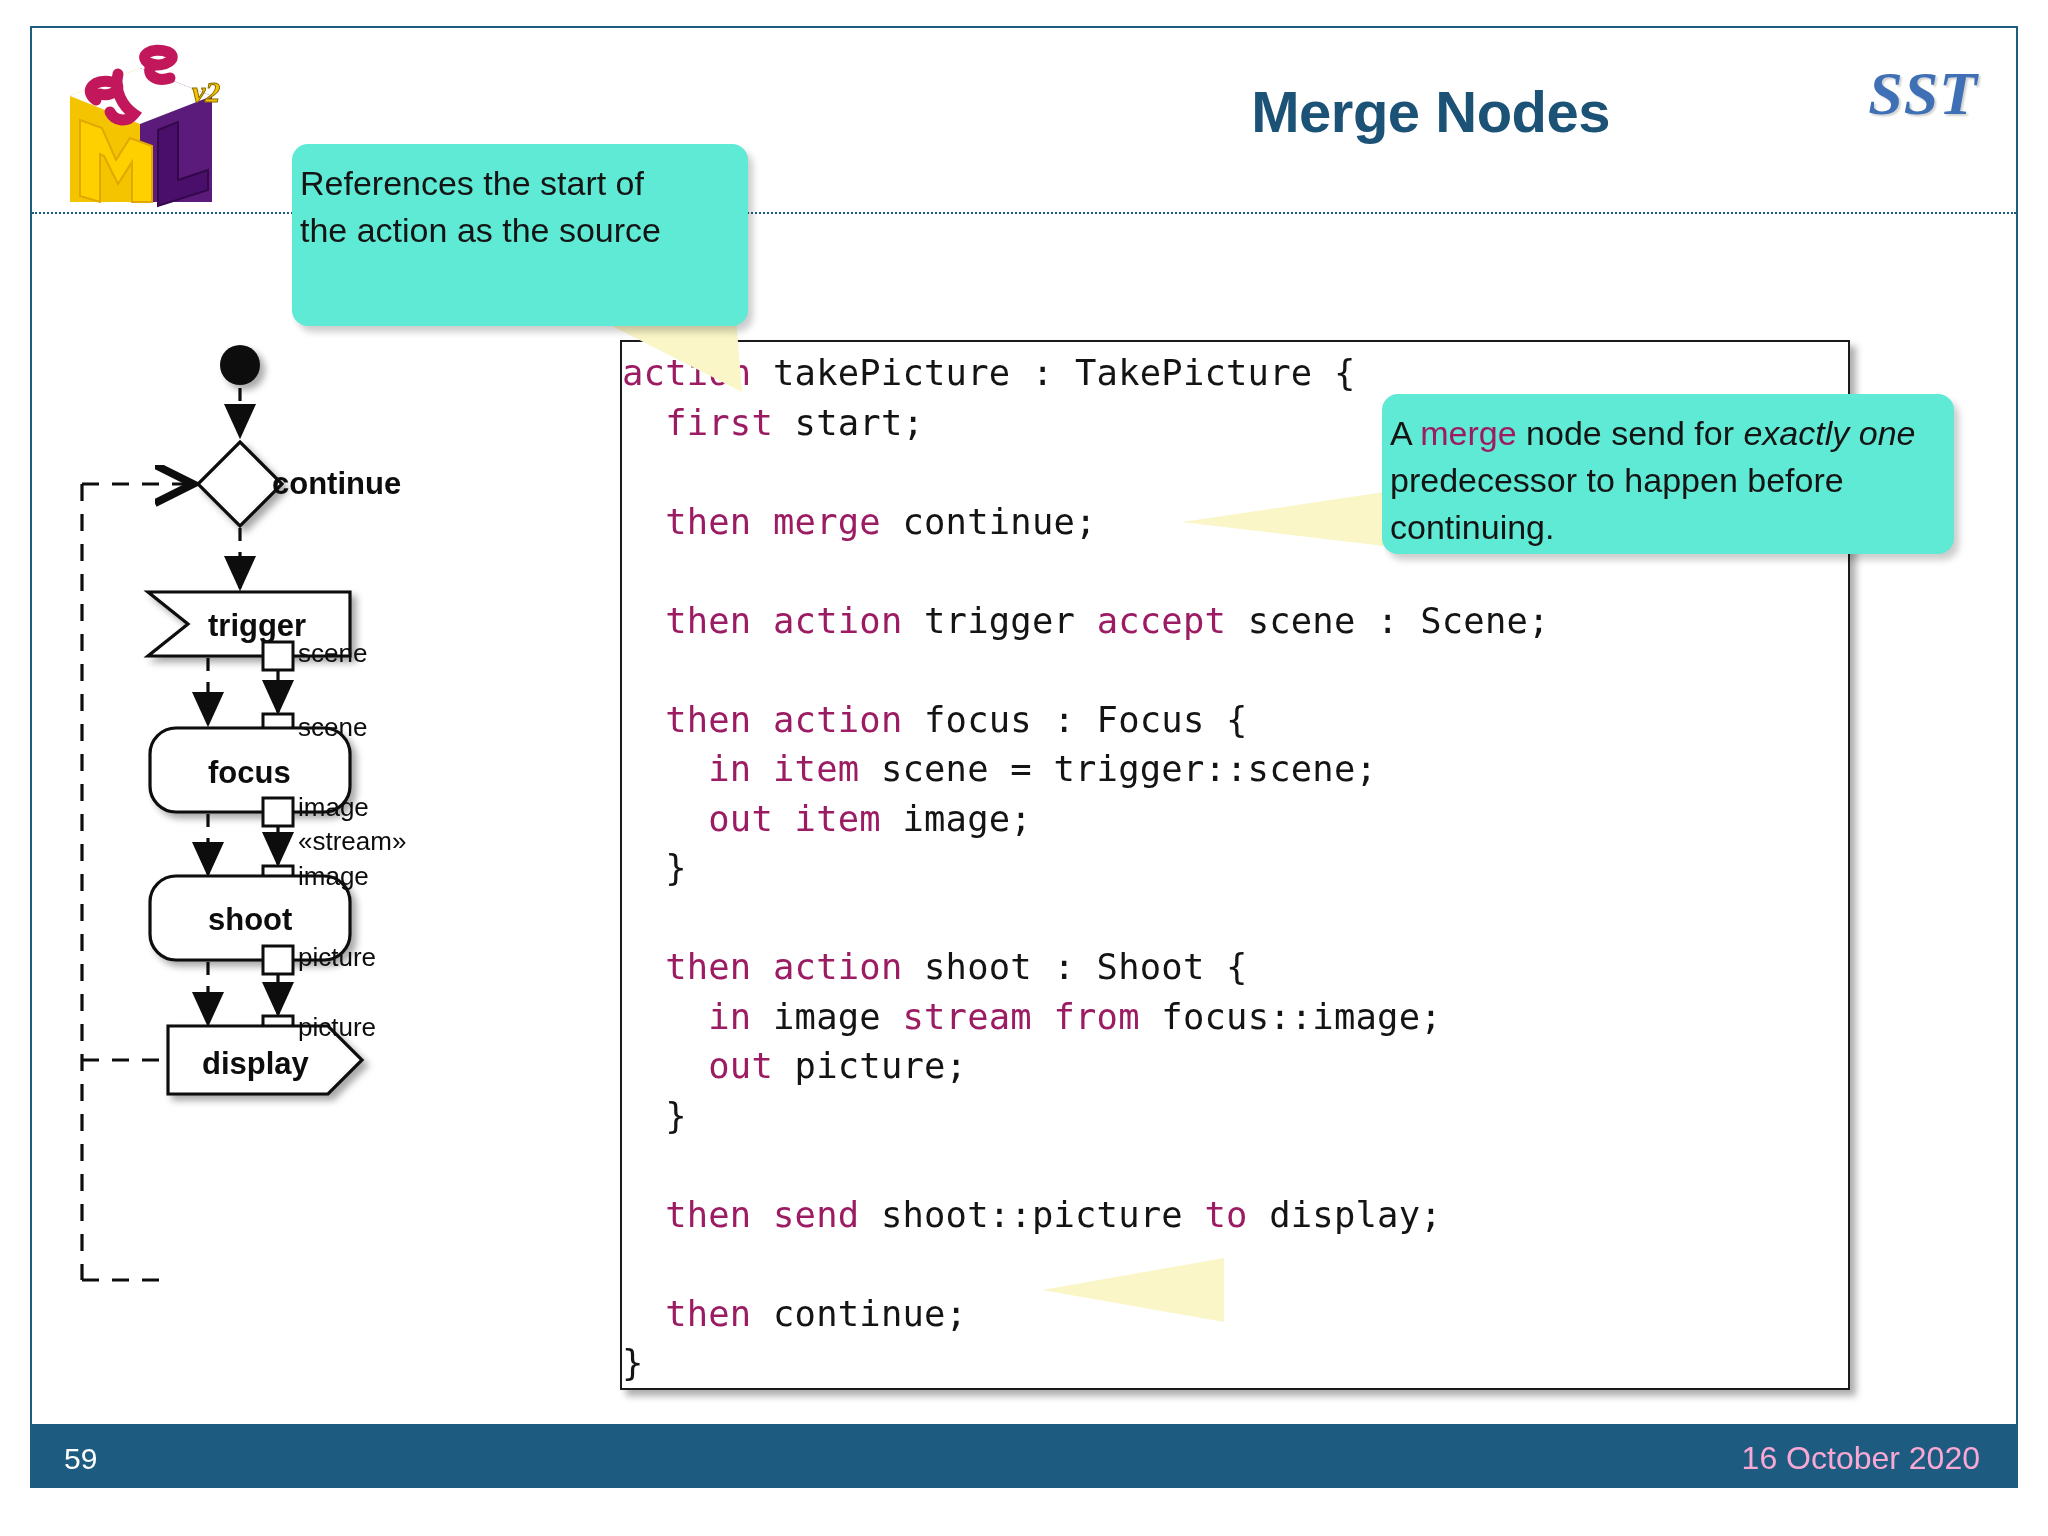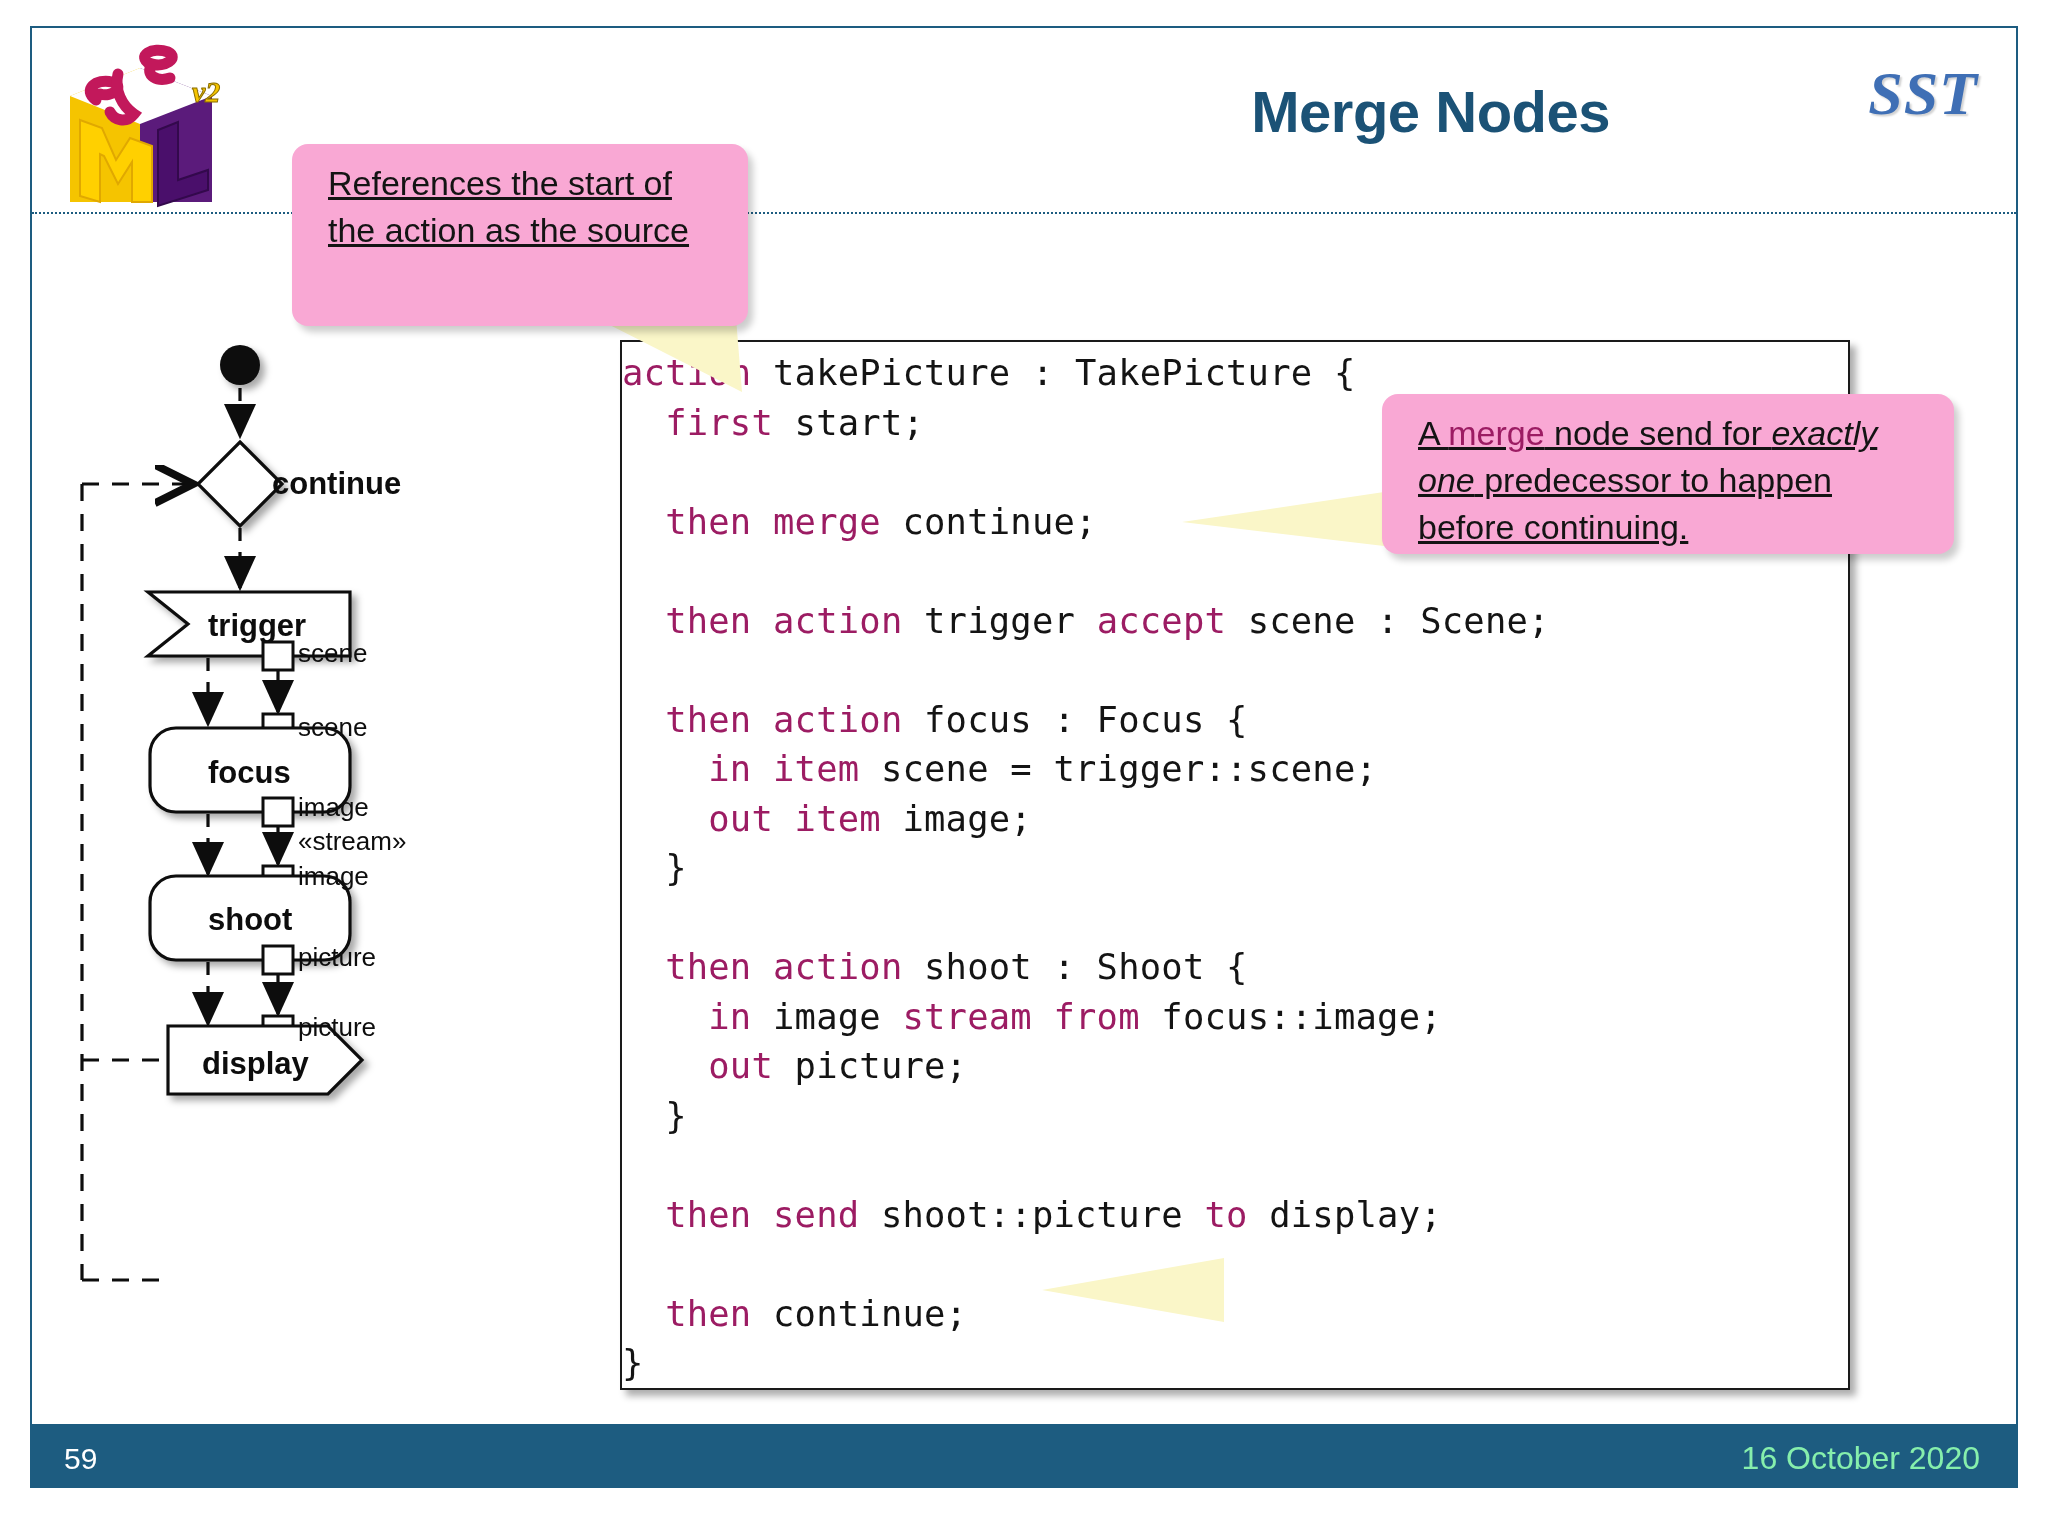--- a/index.html
+++ b/index.html
@@ -18,35 +18,35 @@
      font-size:58px;font-weight:bold;color:#1b5276;font-family:"Liberation Sans",sans-serif;
      letter-spacing:-0.5px;}
 
   .sst-logo{position:absolute;right:70px;top:58px;font-size:62px;font-style:italic;font-weight:bold;
      color:#3f6fb5;font-family:"Liberation Serif",serif;letter-spacing:1px;
      text-shadow:2px 2px 2px rgba(0,0,0,0.18);}
 
   
   .footer{position:absolute;left:32px;top:1424px;width:1984px;height:64px;background:#1d5c80;}
   .footer .page-no{position:absolute;left:32px;top:18px;color:#ffffff;font-size:30px;}
-  .footer .date{position:absolute;right:36px;top:16px;color:#86efac;font-size:32px;}
+  .footer .date{position:absolute;right:36px;top:16px;color:#f9a8d4;font-size:32px;}
 
   
   .code-panel{position:absolute;left:620px;top:340px;width:1230px;height:1050px;
      background:#ffffff;border:2px solid #1a1a1a;box-sizing:border-box;
      box-shadow:6px 6px 7px rgba(0,0,0,0.32);}
   .code-text{position:absolute;left:622px;top:348px;width:1260px;
      font-family:"DejaVu Sans Mono","Liberation Mono",monospace;
      font-size:35.5px;line-height:49.5px;color:#141414;white-space:pre;letter-spacing:0.2px;}
   .kw{color:#9c1c63;}
 
   
-  .callout{position:absolute;background:#f9a8d4;border-radius:16px;
+  .callout{position:absolute;background:#5eead4;border-radius:16px;
      box-shadow:5px 6px 7px rgba(0,0,0,0.20);
-     font-size:34px;line-height:47px;color:#141414;padding:16px 20px 18px 36px;box-sizing:border-box;text-decoration:underline;}
+     font-size:34px;line-height:47px;color:#141414;padding:16px 20px 18px 8px;box-sizing:border-box;}
   .callout .kwm{color:#9c1c63;}
   .callout i{font-style:italic;margin-top:28px;}
   .tail{position:absolute;pointer-events:none;}
 
   #callout-start{left:292px;top:144px;width:456px;height:182px;}
   #callout-merge{left:1382px;top:394px;width:572px;height:160px;}
   #callout-target{left:1222px;top:1238px;width:628px;height:182px;}
 
   
   #diagram{position:absolute;left:50px;top:340px;width:560px;height:1060px;}

